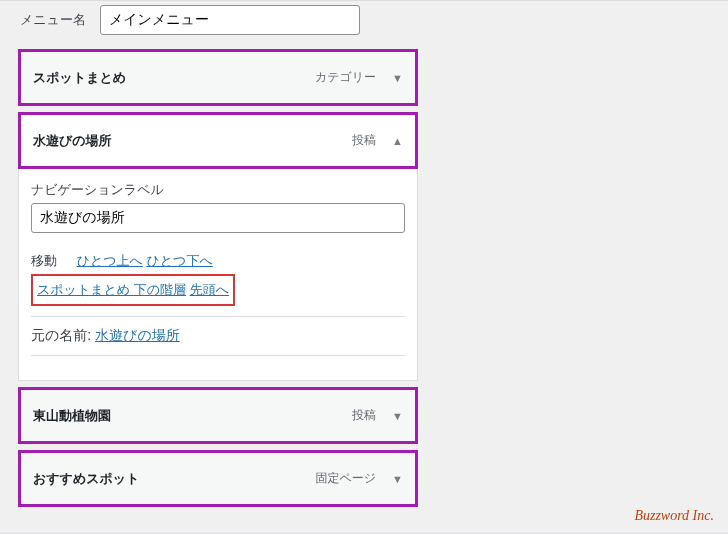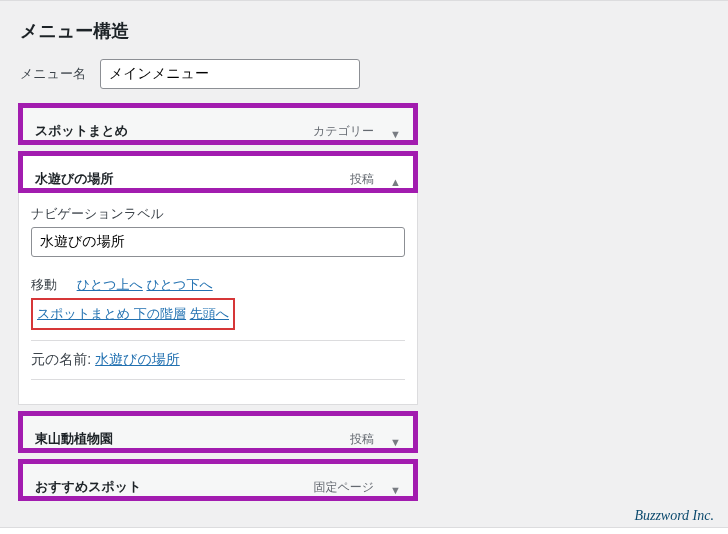--- a/index.html
+++ b/index.html
@@ -54,25 +54,25 @@
     overflow: hidden;
   }
   .menu-items {
     padding: 0 18px;
   }
   .menu-item {
     margin-bottom: 6px;
   }
   .menu-item-bar {
     width: 400px;
-    height: 42px;
+    height: 57px;
     background: #f6f7f7;
-    border: 5px solid #a21caf;
+    border: 3px solid #a21caf;
     display: flex;
-    align-items: flex-end;
+    align-items: center;
     padding: 0 12px;
     cursor: move;
   }
   .menu-item-bar.expanded {
     background: #fff;
   }
   .menu-item-title {
     font-weight: 700;
     font-size: 13px;
     flex: 1;
@@ -139,33 +139,30 @@
     color: #b32d2e;
   }
   .action-row {
     font-size: 13px;
   }
   .action-sep { color: #3c434a; margin: 0 2px; }
   .watermark {
     position: absolute;
     bottom: 10px;
     right: 14px;
-    color: #0c4a6e;
+    color: #c2410c;
     font-size: 14px;
     font-style: italic;
     font-family: Georgia, serif;
   }
 </style>
 </head>
 <body>
 
 <div class="panel">
-  <div class="panel-header">
-    <h2>メニュー構造</h2>
-  </div>
 
   <div class="menu-name-row">
     <label>メニュー名</label>
     <input type="text" value="メインメニュー" style="">
   </div>
 
 
   <div class="menu-items">
 
     <div class="menu-item">

